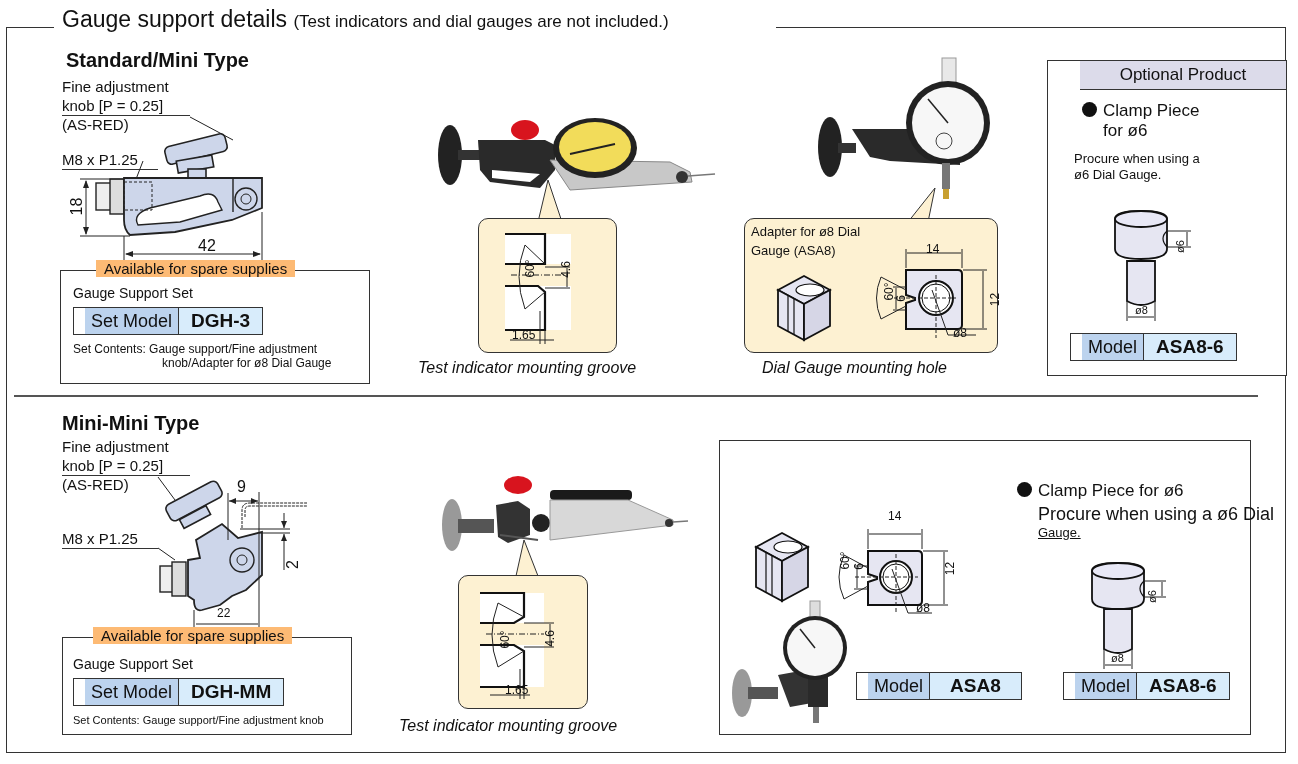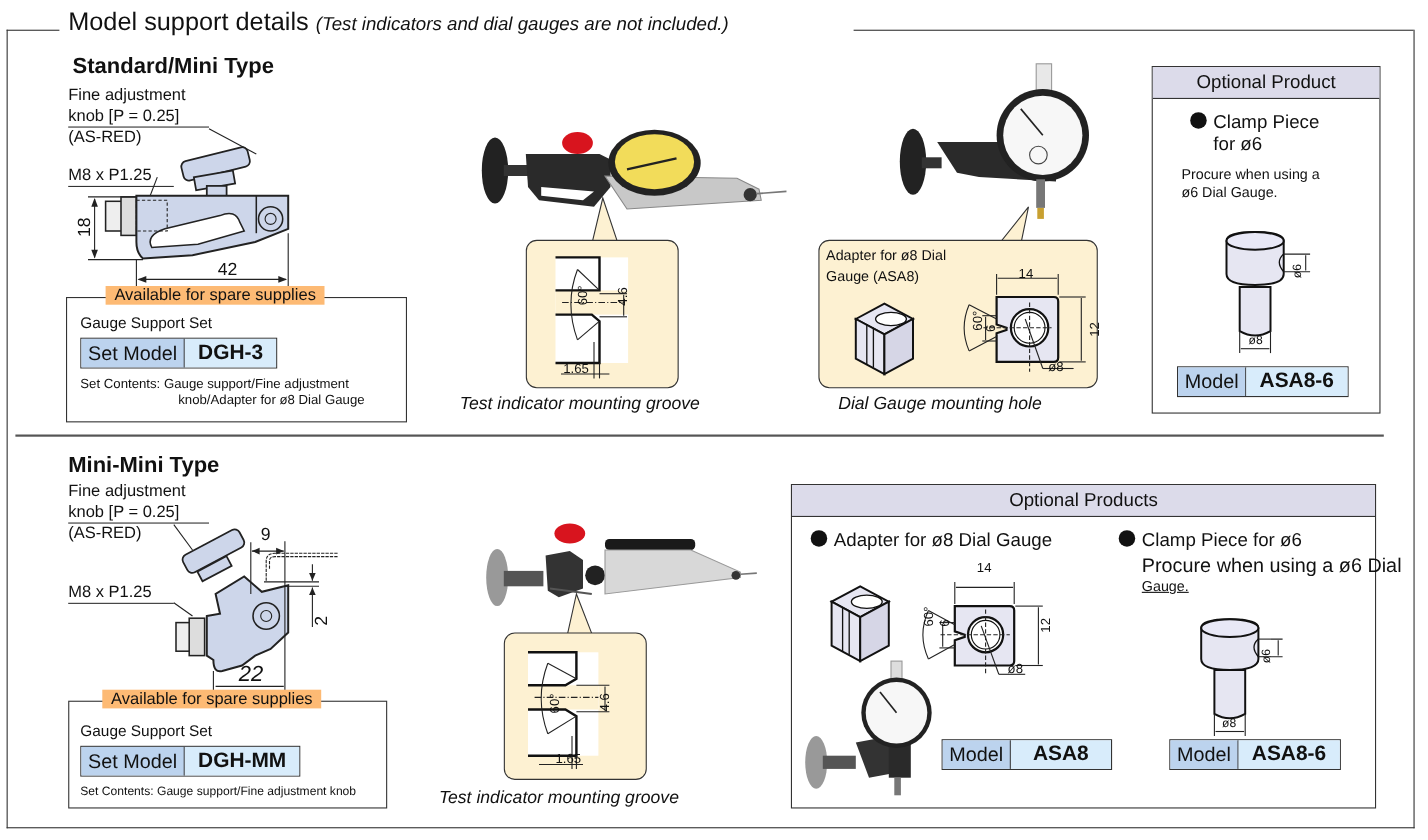--- a/index.html
+++ b/index.html
@@ -3,47 +3,47 @@
 <meta charset="utf-8">
 <style>
   html, body { margin:0; padding:0; background:#ffffff; }
   body { width:1298px; height:764px; position:relative; overflow:hidden;
          font-family:"Liberation Sans", sans-serif; color:#111; }
   .frame { position:absolute; left:6px; top:27px; width:1278px; height:725px;
            border:1px solid #333; border-top:none; }
   .frame-top-l { position:absolute; left:6px; top:27px; width:48px; height:1px; background:#333; }
   .frame-top-r { position:absolute; left:776px; top:27px; width:509px; height:1px; background:#333; }
   .main-title { position:absolute; left:62px; top:6px; font-size:23px; white-space:nowrap; }
-  .main-title small { font-size:17px;font-style:italic; }
+  .main-title small { font-size:17px; }
   .divider { position:absolute; left:14px; top:395px; width:1244px; height:2px; background:#555; }
   .sec-title { position:absolute; font-weight:bold; font-size:20px; white-space:nowrap; }
   .label { position:absolute; font-size:15px; white-space:nowrap; line-height:19px; }
   .ul { border-bottom:1px solid #333; }
   .caption { position:absolute; font-size:16px; white-space:nowrap;font-style:italic; }
   .spare-box { position:absolute; border:1px solid #333; }
   .spare-legend { position:absolute; top:-11px; background:#fdba74; padding:0 8px; font-size:15px; white-space:nowrap; }
   .set-label { position:absolute; font-size:14px; white-space:nowrap; }
   .model-table { position:absolute; display:flex; border:1px solid #333; height:26px; }
-  .model-table .k { background:#bcd3ee; padding:0 6px; font-size:18px; line-height:26px; border-right:1px solid #333; }
+  .model-table .k { background:#bcd3ee; padding:0 6px; font-size:18px; line-height:26px; border-right:1px solid #333;margin-left:11px; }
   .model-table .v { background:#d8ecfb; padding:0 12px; font-size:19px; font-weight:bold; line-height:26px; }
   .contents { position:absolute; font-size:12px; line-height:14px; white-space:nowrap; }
   .opt-box { position:absolute; border:1px solid #333; background:#fff; }
   .opt-head { background:#dcdbea; border-bottom:1px solid #333; text-align:center; font-size:17px; height:28px; line-height:28px; }
   .bullet { display:inline-block; width:15px; height:15px; border-radius:50%; background:#111; margin-right:6px; vertical-align:-1px; }
   .callout { position:absolute; background:#fdf1d2; border:1px solid #333; border-radius:10px; }
   svg { position:absolute; overflow:visible; }
 </style>
 </head>
 <body>
 
 <div class="frame"></div>
 <div class="frame-top-l"></div>
 <div class="frame-top-r"></div>
 <div class="main-title">
-  <span>Model support details</span>
+  <span>Gauge support details</span>
   <small>(Test indicators and dial gauges are not included.)</small>
 </div>
 
 <div class="sec-title" style="left:66px;top:49px;text-align:right;">Standard/Mini Type</div>
 <div class="label" style="left:62px;top:77px;">Fine adjustment</div>
 <div class="label ul" style="left:62px;top:96px;width:128px;">knob [P = 0.25]</div>
 <div class="label" style="left:62px;top:115px;">(AS-RED)</div>
 <div class="label ul" style="left:62px;top:150px;width:96px;">M8 x P1.25</div>
 
 <svg style="left:0;top:0;" width="300" height="260">
@@ -197,21 +197,21 @@
       <line x1="204" y1="117" x2="232" y2="117"></line>
   </g>
 </svg>
 <div class="label" style="left:926px;top:240px;font-size:12px;">14</div>
 <div class="label" style="left:989px;top:290px;font-size:12px;transform:rotate(-90deg);">12</div>
 <div class="label" style="left:898px;top:289px;font-size:12px;transform:rotate(-90deg);">6</div>
 <div class="label" style="left:880px;top:282px;font-size:12px;transform:rotate(-90deg);">60°</div>
 <div class="label" style="left:953px;top:324px;font-size:12px;">ø8</div>
 <div class="caption" style="left:762px;top:359px;">Dial Gauge mounting hole</div>
 
-<div class="opt-box" style="left:1047px;top:60px;width:206px;height:314px;">
+<div class="opt-box" style="left:1047px;top:60px;width:206px;height:314px;padding-left:32px;">
   <div class="opt-head">Optional Product</div>
   <div class="label" style="left:34px;top:40px;font-size:17px;text-align:right;"><span class="bullet"></span><span>Clamp Piece</span></div>
   <div class="label" style="left:55px;top:60px;font-size:17px;">for ø6</div>
   <div class="label" style="left:26px;top:88px;font-size:13px;">Procure when using a</div>
   <div class="label" style="left:26px;top:104px;font-size:13px;text-align:center;">ø6 Dial Gauge.</div>
   <svg style="left:55px;top:150px;" width="110" height="110">
     <g fill="#e6e6f2" stroke="#111" stroke-width="1.8">
       <path d="M24 50 L24 90 Q38 98 52 90 L52 50 Z"></path>
       <path d="M12 8 Q12 0 38 0 Q64 0 64 8 L64 38 Q64 48 38 48 Q12 48 12 38 Z"></path>
       <ellipse cx="38" cy="8" rx="26" ry="8" fill="#e8e8f6"></ellipse>
@@ -273,21 +273,21 @@
   </g>
   <g fill="#222">
     <polygon points="229,101 236,98 236,104"></polygon>
       <polygon points="258,101 251,98 251,104"></polygon>
     <polygon points="284,128 281,121 287,121"></polygon>
       <polygon points="284,134 281,141 287,141"></polygon>
   </g>
 </svg>
 <div class="label" style="left:237px;top:477px;font-size:16px;">9</div>
 <div class="label" style="left:288px;top:555px;font-size:16px;transform:rotate(-90deg);">2</div>
-<div class="label" style="left:217px;top:604px;font-size:20px;font-style:italic;">22</div>
+<div class="label" style="left:217px;top:604px;font-size:12px;">22</div>
 
 <div class="spare-box" style="left:62px;top:637px;width:288px;height:96px;">
   <div class="spare-legend" style="left:30px;">Available for spare supplies</div>
   <div class="set-label" style="left:10px;top:18px;">Gauge Support Set</div>
   <div class="model-table" style="left:10px;top:40px;">
     <div class="k">Set Model</div>
     <div class="v">DGH-MM</div>
   </div>
   <div class="contents" style="left:10px;top:75px;font-size:11px;">Set Contents: Gauge support/Fine adjustment knob</div>
 </div>
@@ -327,23 +327,21 @@
       <line x1="66" y1="112" x2="66" y2="124"></line>
     <line x1="32" y1="120" x2="72" y2="120"></line>
   </g>
 </svg>
 <div class="label" style="left:496px;top:630px;font-size:12px;transform:rotate(-90deg);">60°</div>
 <div class="label" style="left:542px;top:629px;font-size:12px;transform:rotate(-90deg);">4.6</div>
 <div class="label" style="left:505px;top:681px;font-size:12px;">1.65</div>
 <div class="caption" style="left:399px;top:717px;">Test indicator mounting groove</div>
 
 <div class="opt-box" style="left:719px;top:440px;width:530px;height:293px;">
-  <div class="opt-head">Optional Products</div>
-
-  <div class="label" style="left:17px;top:40px;font-size:17px;"><span class="bullet"></span><span>Adapter for ø8 Dial Gauge</span></div>
+
   <svg style="left:0;top:0;" width="290" height="290">
     <g fill="#e6e6f2" stroke="#111" stroke-width="1.8">
       <polygon points="36,106 62,92 88,106 62,120"></polygon>
       <polygon points="36,106 62,120 62,160 36,146"></polygon>
       <polygon points="62,120 88,106 88,146 62,160" fill="#d6d6e6"></polygon>
       <ellipse cx="68" cy="106" rx="14" ry="6" fill="#fff" stroke-width="1.2"></ellipse>
       <line x1="46" y1="111" x2="46" y2="151" stroke-width="1.2"></line>
       <line x1="52" y1="114" x2="52" y2="154" stroke-width="1.2"></line>
     </g>
     <path d="M148 110 L198 110 Q202 110 202 114 L202 160 Q202 164 198 164 L148 164 L148 141 L157 138 L157 136 L148 133 Z" fill="#e6e6f2" stroke="#111" stroke-width="2"></path>

